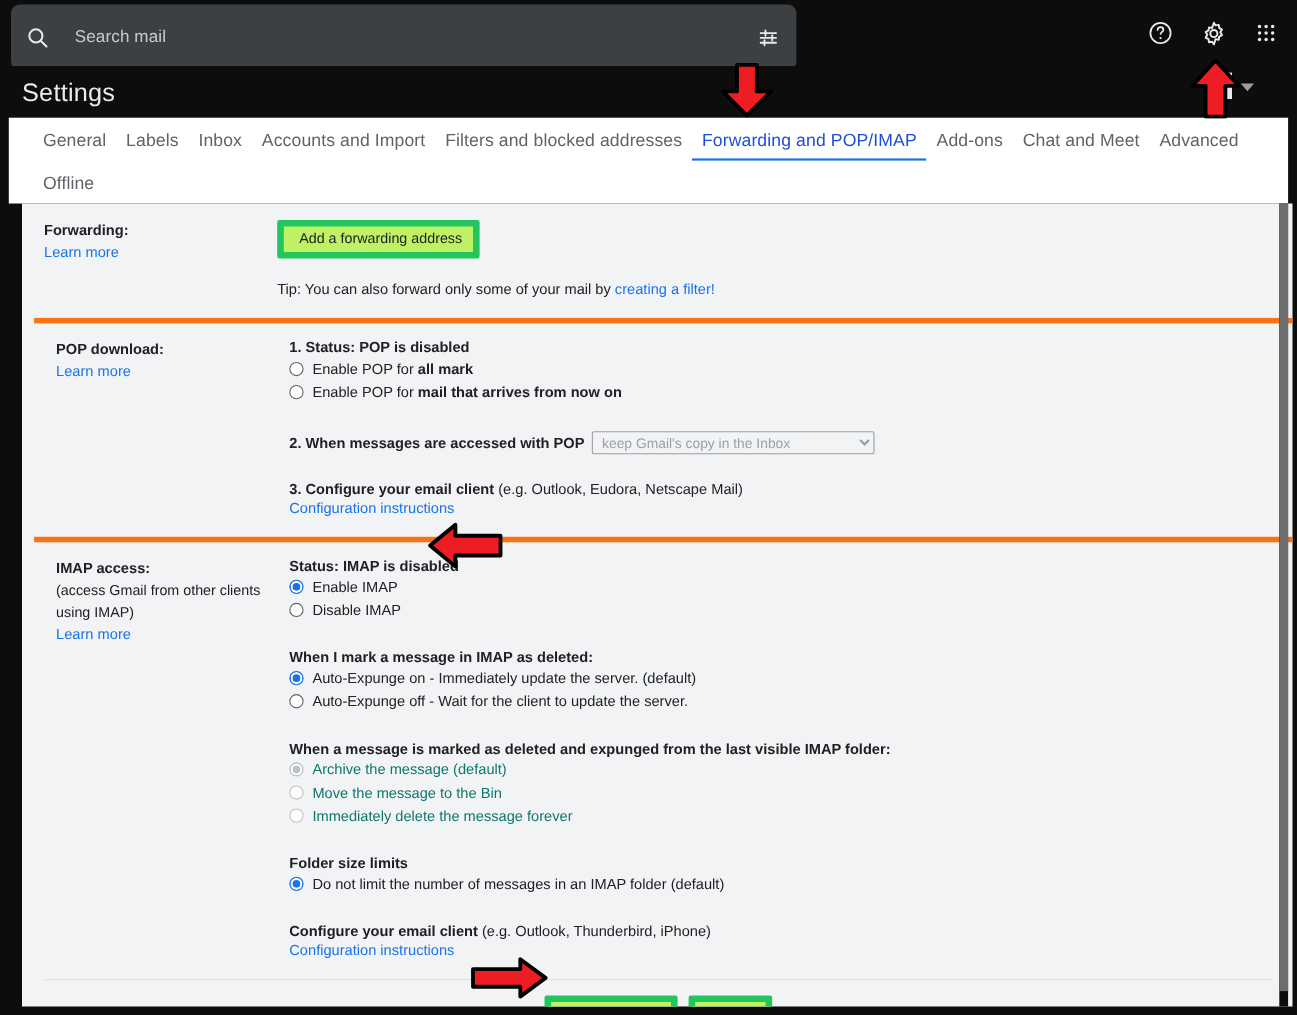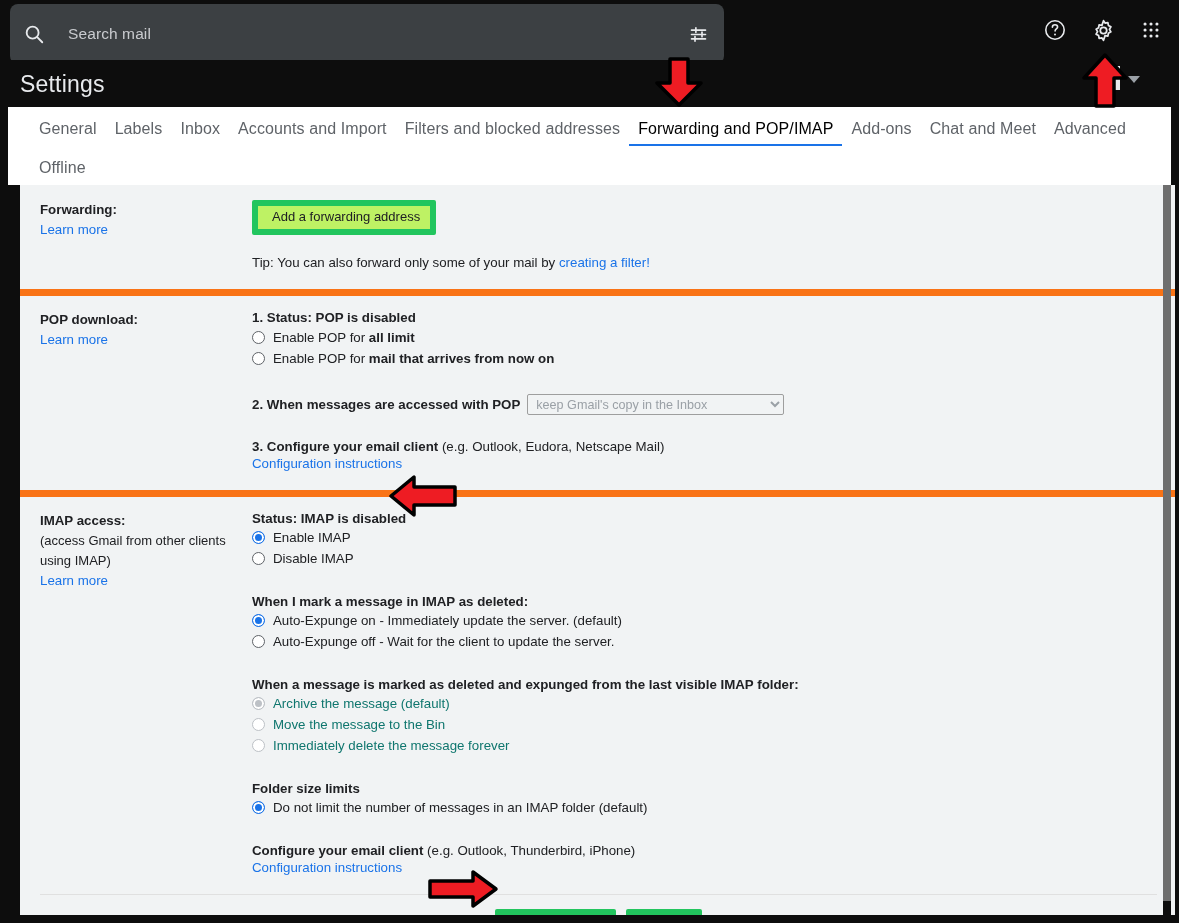--- a/index.html
+++ b/index.html
@@ -90,21 +90,21 @@
   }
   .tab {
     position: relative;
     font-size: 16px;
     color: #5f6368;
     padding: 13px 9px 8px 9px;
     cursor: pointer;
     white-space: nowrap;
     letter-spacing: .1px;
   }
-  .tab.active { color: #000000; }
+  .tab.active { color: #1d4ed8; }
   .tab.active::after {
     content: "";
     position: absolute;
     left: 0; right: 0; bottom: 0;
     height: 2.5px;
     background: #1a73e8;
   }
   .tab.secondrow { padding-top: 14px; }
 
   
@@ -124,21 +124,21 @@
     width: 8px; height: 716px;
     background: #6e6e6e;
     cursor: pointer;
   }
 
   .section {
     position: relative;
     display: flex;
     padding: 14px 0 14px 0;
   }
-  .section + .section { border-top: 7px solid #f97316; }
+  .section + .section { border-top: 5px solid #f97316; margin-left: 11px; }
 
   .label-col {
     width: 232px;
     flex: 0 0 232px;
     padding-left: 20px;
     padding-right: 8px;
   }
   .label-title {
     font-size: 13.3px;
     font-weight: bold;
@@ -338,21 +338,21 @@
   <div class="section" style="padding-top:14px;padding-bottom:16px;">
     <div class="label-col">
       <div class="label-title">POP download:</div>
       <div class="link">Learn more</div>
     </div>
     <div class="body-col">
       <div class="numline">1. Status: POP is disabled</div>
 
       <div class="radio-row">
         <span class="radio"></span>
-        <span class="radio-label"><span>Enable POP for </span><span class="b">all limit</span></span>
+        <span class="radio-label"><span>Enable POP for </span><span class="b">all mark</span></span>
       </div>
       <div class="radio-row">
         <span class="radio"></span>
         <span class="radio-label"><span>Enable POP for </span><span class="b">mail that arrives from now on</span></span>
       </div>
 
       <div class="spacer-24"></div>
 
       <div style="display:flex;align-items:center;gap:7px;">
         <span class="heading-b">2. When messages are accessed with POP</span>

